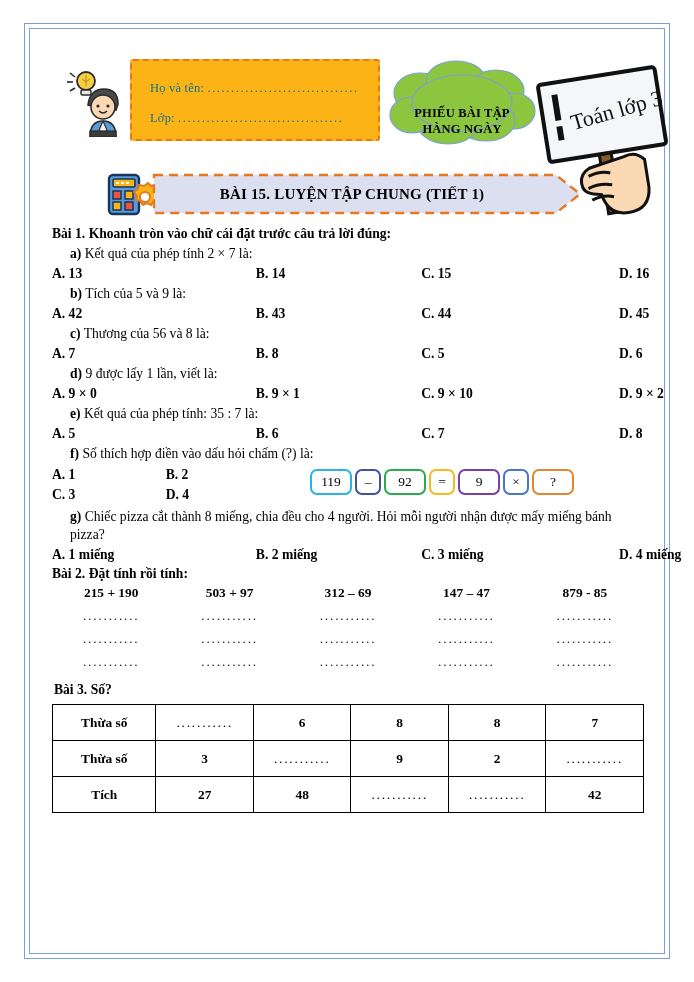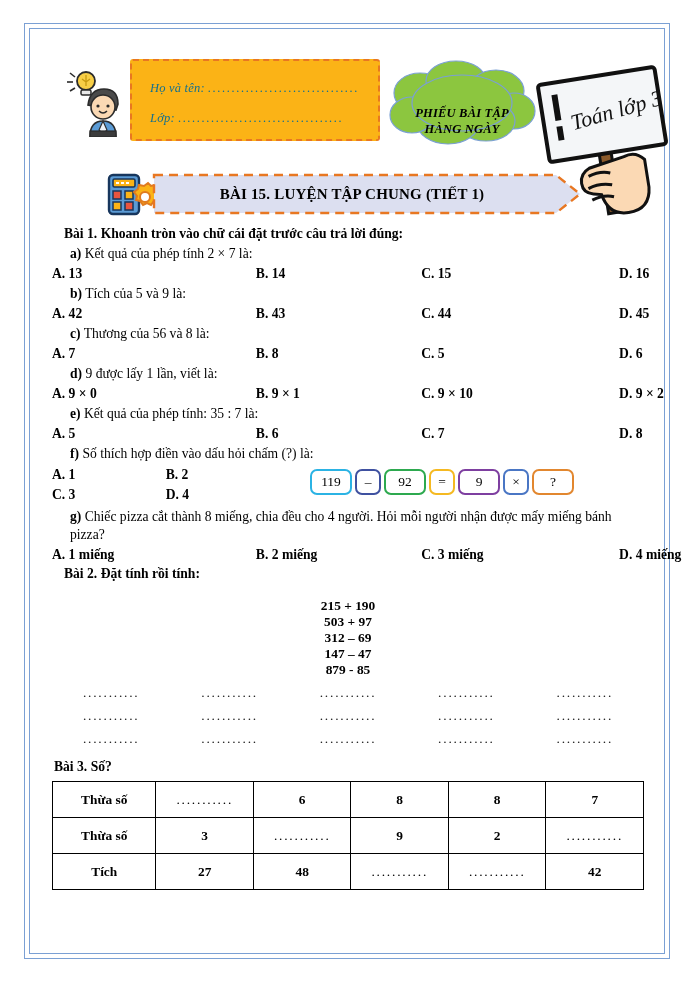--- a/index.html
+++ b/index.html
@@ -17,21 +17,21 @@
   #page-frame-inner{
     position:absolute;left:4px;top:4px;right:4px;bottom:4px;
     border:1px solid #7ba0d4;box-sizing:border-box;pointer-events:none;
   }
   #content{
     position:absolute;left:24px;top:23px;width:646px;height:936px;
     box-sizing:border-box;padding:0;
   }
 
   
-  .header{position:relative;height:155px;font-style:italic;}
+  .header{position:relative;height:155px;}
 
   .boy-icon{position:absolute;left:38px;top:42px;width:62px;height:72px;}
 
   .name-box{
     position:absolute;left:106px;top:36px;width:250px;height:82px;
     background:#FBB316;border:2px dashed #E87722;border-radius:3px;
     box-sizing:border-box;padding:12px 0 0 18px;
   }
   .name-line{
     font-size:12.5px;color:#13708f;letter-spacing:.2px;
@@ -58,21 +58,21 @@
     position:absolute;left:128px;top:3px;width:430px;height:42px;
   }
   .title-text{
     position:absolute;left:128px;top:3px;width:400px;height:42px;
     display:flex;align-items:center;justify-content:center;
     font-weight:bold;font-size:15px;letter-spacing:.2px;
   }
 
   
   .body-wrap{padding:6px 26px 0 28px;}
-  .q-head{font-weight:bold;font-size:13.6px;margin:2px 0 3px 12px;}
+  .q-head{font-weight:bold;font-size:13.6px;margin:2px 0 3px 0;}
   .q-stem{font-size:13.6px;margin:2px 0 2px 18px;line-height:18px;}
   .q-stem b{font-weight:bold;}
 
   .opts{display:flex;font-size:13.6px;margin:1px 0 2px 0;line-height:18px;gap:44px;}
   .opts > div{flex:0 0 auto;}
   .opt-a{width:27%;}
   .opt-b{width:20.5%;}
   .opt-c{width:26%;}
   .opt-d{width:26%;}
   .opts b{font-weight:bold;}
@@ -84,21 +84,21 @@
 
   .eq-chain{display:flex;align-items:center;gap:3px;}
   .eq-box{
     height:26px;min-width:26px;border:2px solid #888;border-radius:7px;
     display:flex;align-items:center;justify-content:center;
     font-size:13.5px;background:#fff;box-sizing:border-box;padding:0 7px;
   }
   .eq-wide{min-width:42px;}
 
   
-  .b2-heads{display:flex;margin-top:16px;font-weight:bold;font-size:13.4px;flex-direction:column;}
+  .b2-heads{display:flex;margin-top:3px;font-weight:bold;font-size:13.4px;}
   .b2-heads > div{flex:1;text-align:center;}
   .b2-dots{display:flex;margin-top:7px;}
   .b2-dots > div{flex:1;text-align:center;font-size:13.4px;letter-spacing:1.8px;color:#222;}
 
   
   .b3-title{font-weight:bold;font-size:13.6px;margin:12px 0 6px 2px;}
   table.b3{
     border-collapse:collapse;width:100%;table-layout:fixed;padding-left:17px;
   }
   table.b3 td{

